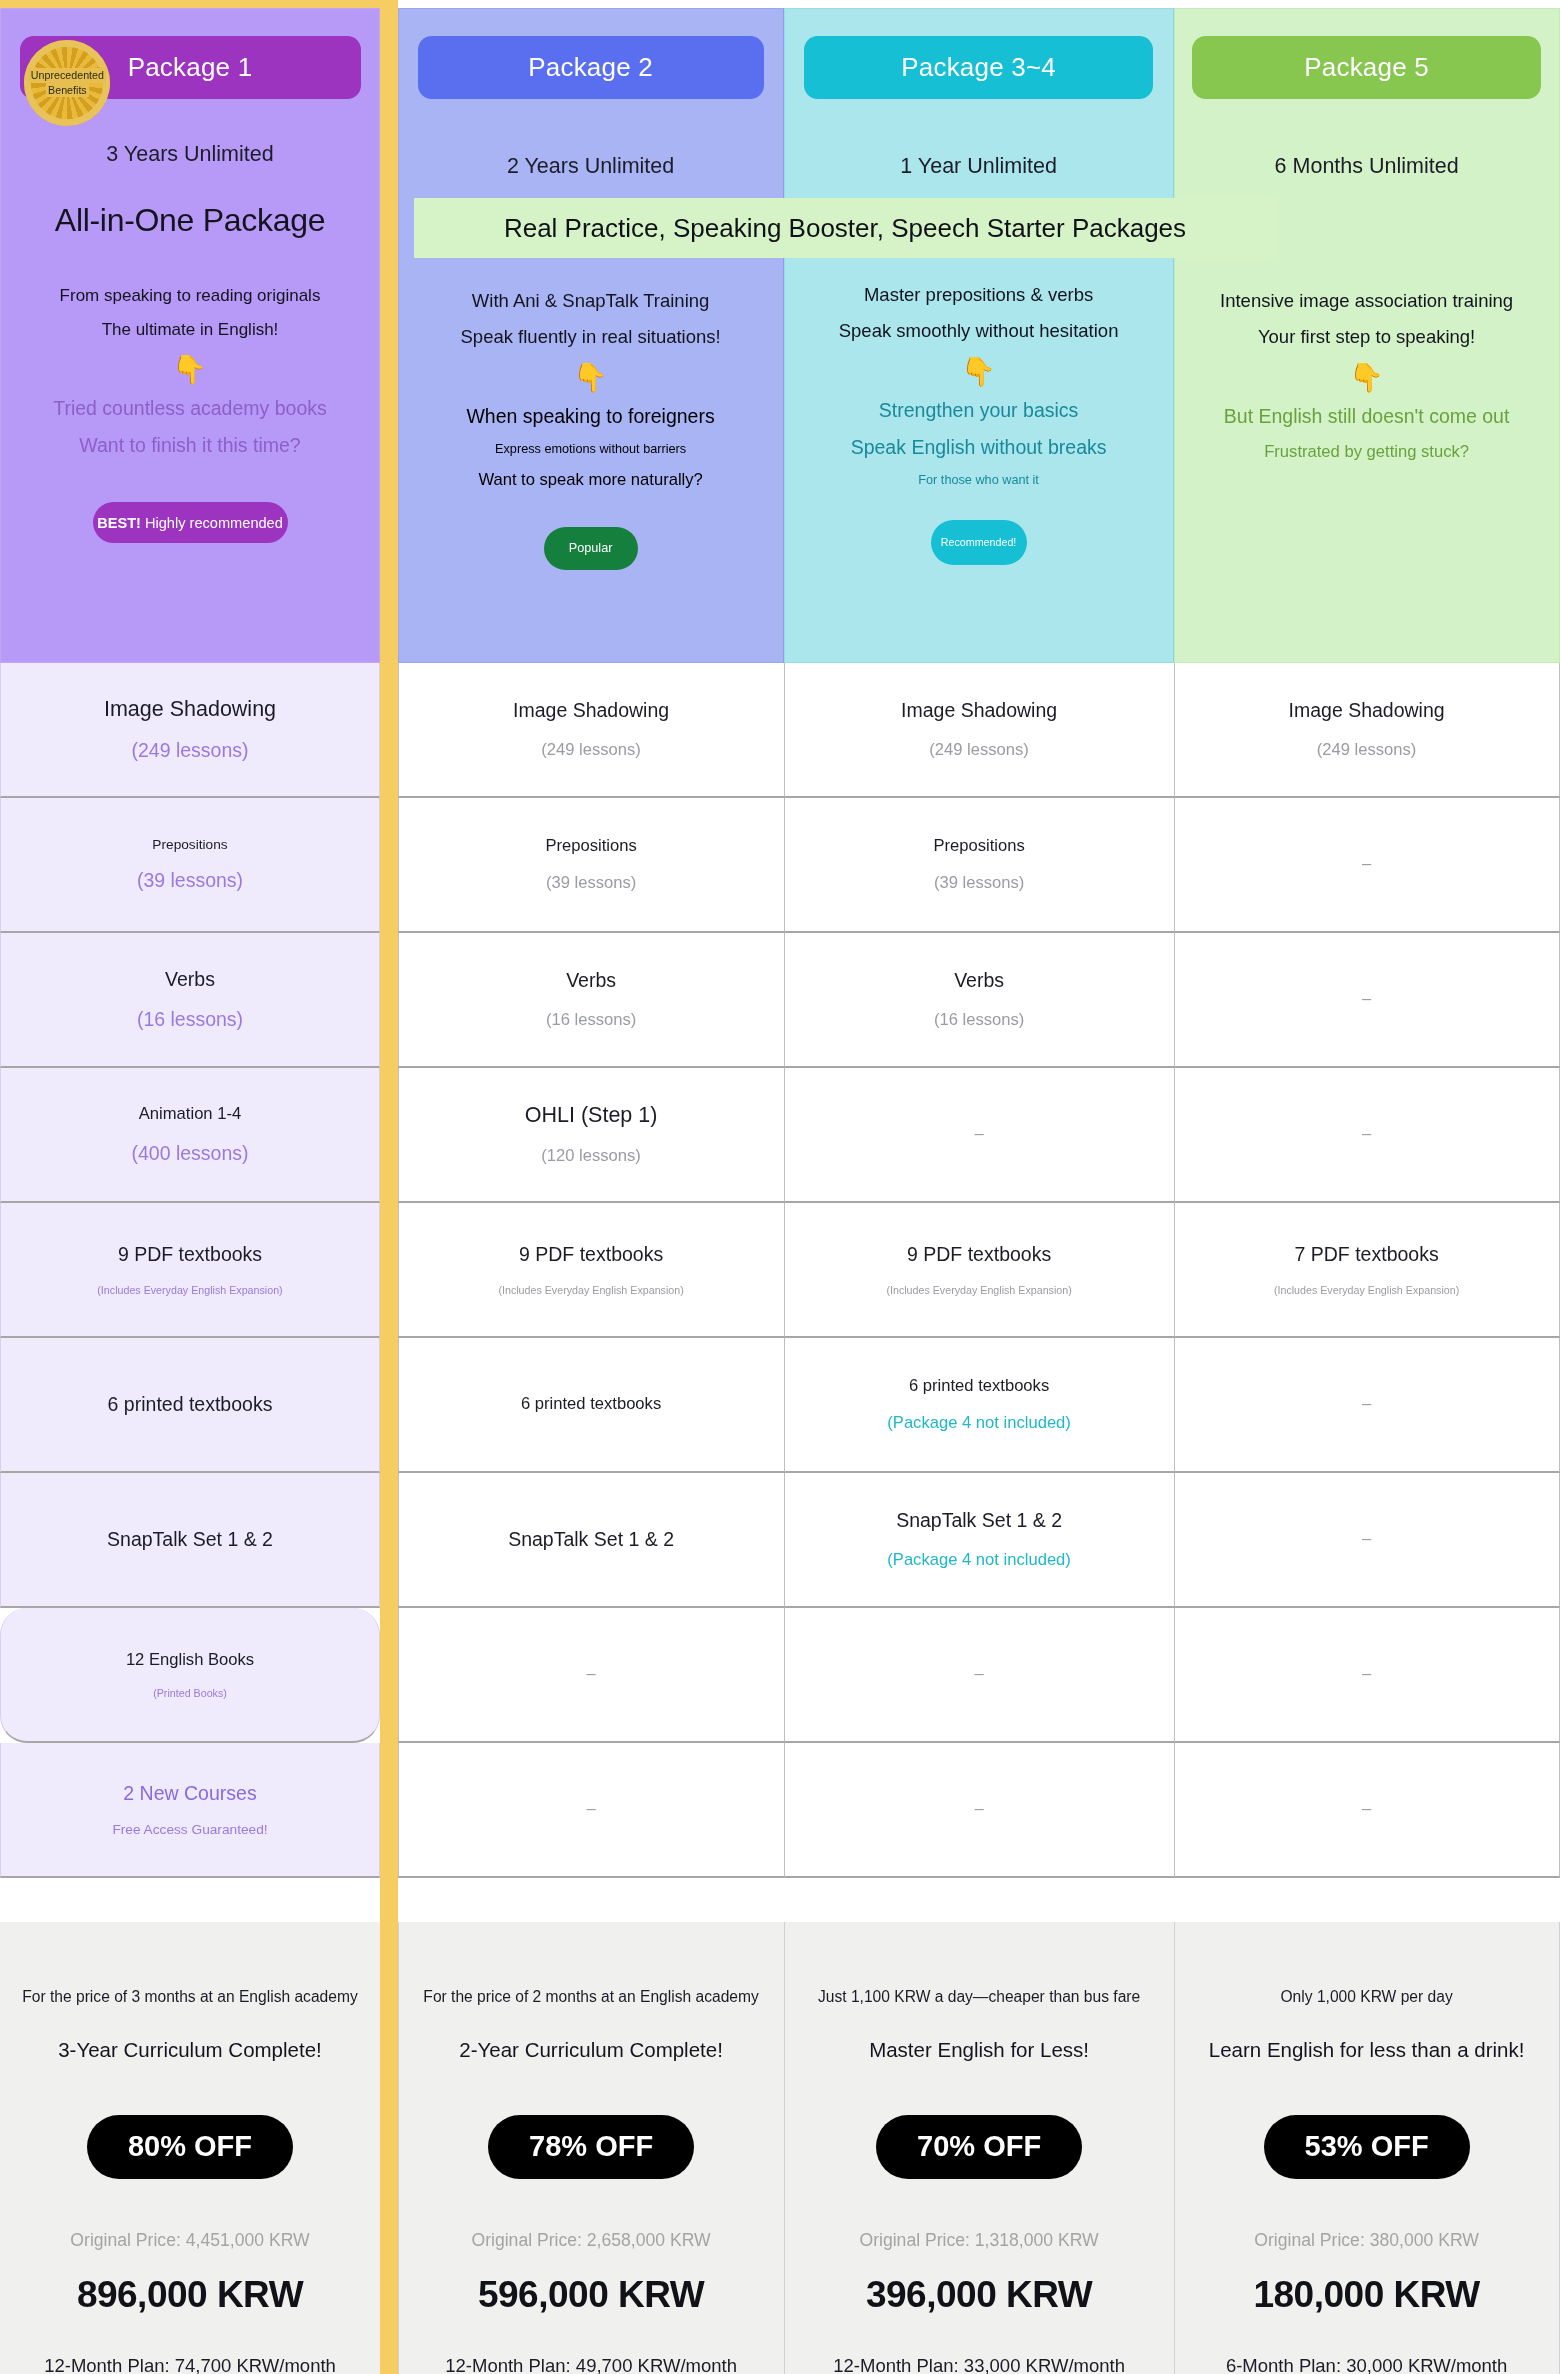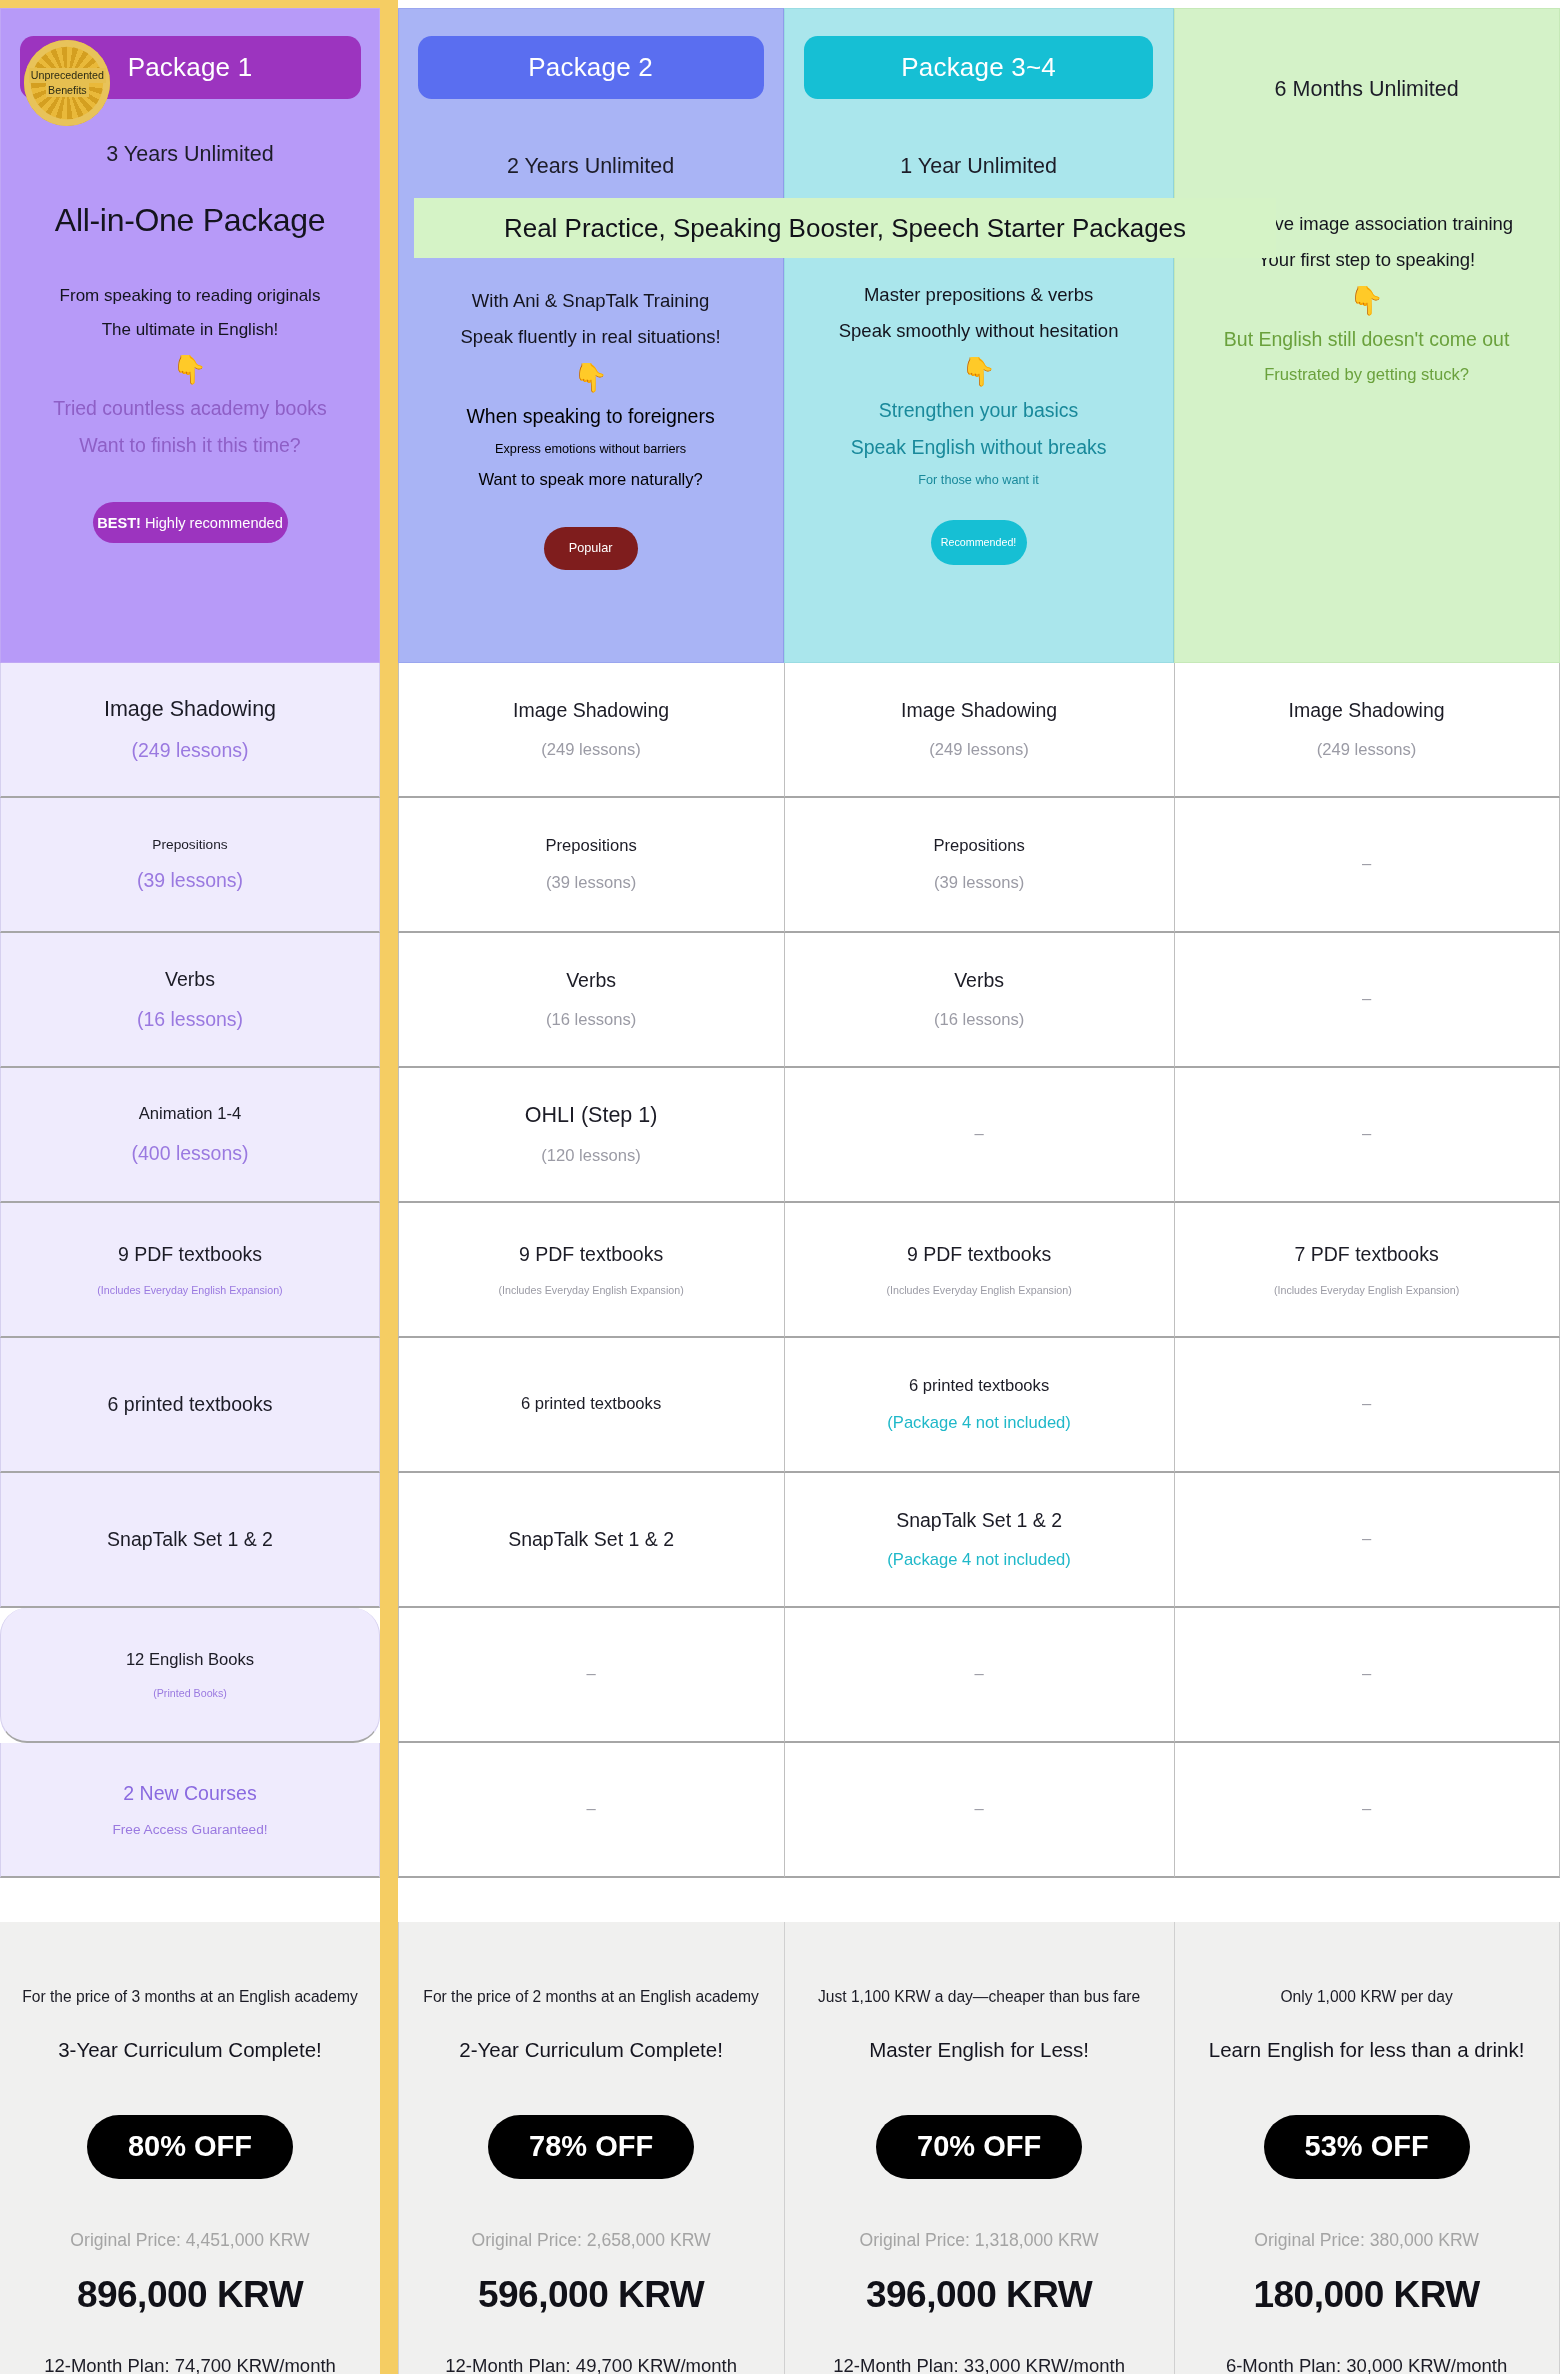--- a/index.html
+++ b/index.html
@@ -123,21 +123,21 @@
 
   .tagbtn {
     display:block;
     margin:0 auto;
     border-radius:974px;
     color:#fff;
     text-align:center;
   }
   .tag1 { background:#9c34bf; width:195px; padding:12.7px 0; font-size:14.6px; margin-top:45px; }
   .tag1 b { font-weight:bold; }
-  .tag2 { background:#7f1d1d; width:94px; padding:14.6px 0; font-size:12.7px; margin-top:37px; }
+  .tag2 { background:#15803d; width:94px; padding:14.6px 0; font-size:12.7px; margin-top:37px; }
   .tag3 { background:#16bfd4; width:96px; padding:16.6px 0; font-size:10.7px; margin-top:33px; }
 
   
   .cell {
     display:flex;
     flex-direction:column;
     align-items:center;
     justify-content:center;
     border-bottom:2px solid #a6a6a6;
     text-align:center;
@@ -237,20 +237,21 @@
     <div class="sub s2" style="margin-top:105px">Master prepositions &amp; verbs</div>
     <div class="sub s2">Speak smoothly without hesitation</div>
     <div class="handpoint">👇</div>
     <div class="pain big c3-pain">Strengthen your basics</div>
     <div class="pain big c3-pain">Speak English without breaks</div>
     <div class="pain small c3-pain">For those who want it</div>
     <div class="tagbtn tag3">Recommended!</div>
   </div>
 
   <div class="col-hdr col5-hdr">
+    <div class="pill pill-5">Package 5</div>
     <div class="dur">6 Months Unlimited</div>
     <div class="sub s2" style="margin-top:111px">Intensive image association training</div>
     <div class="sub s2">Your first step to speaking!</div>
     <div class="handpoint">👇</div>
     <div class="pain big c5-pain">But English still doesn't come out</div>
     <div class="pain mid c5-pain">Frustrated by getting stuck?</div>
   </div>
 
   <div class="cell c-hi" style="height: 135px;">
       <div class="ftitle fs-xl">Image Shadowing</div>

